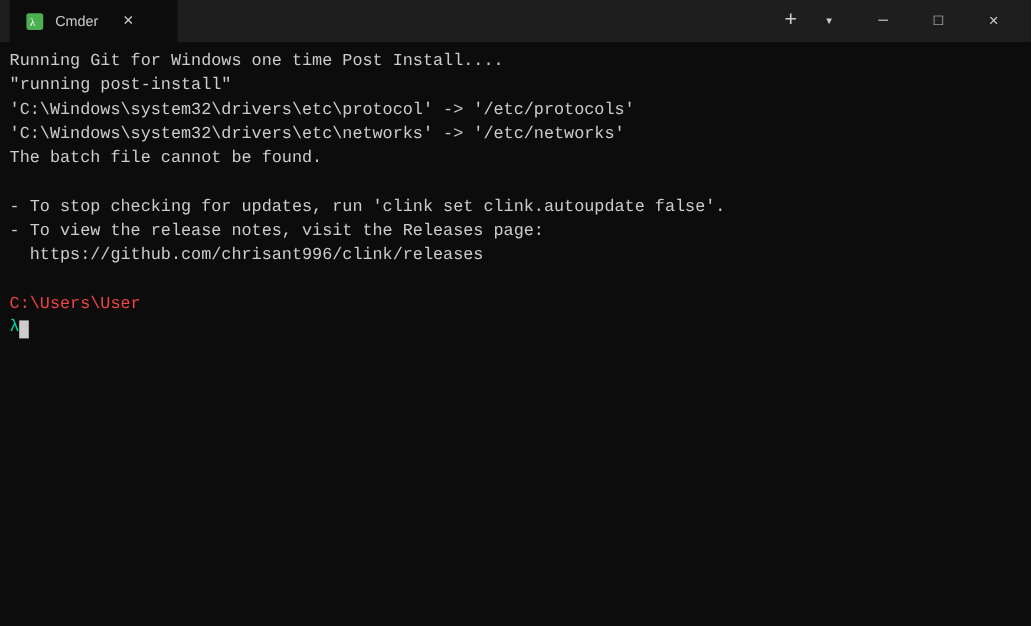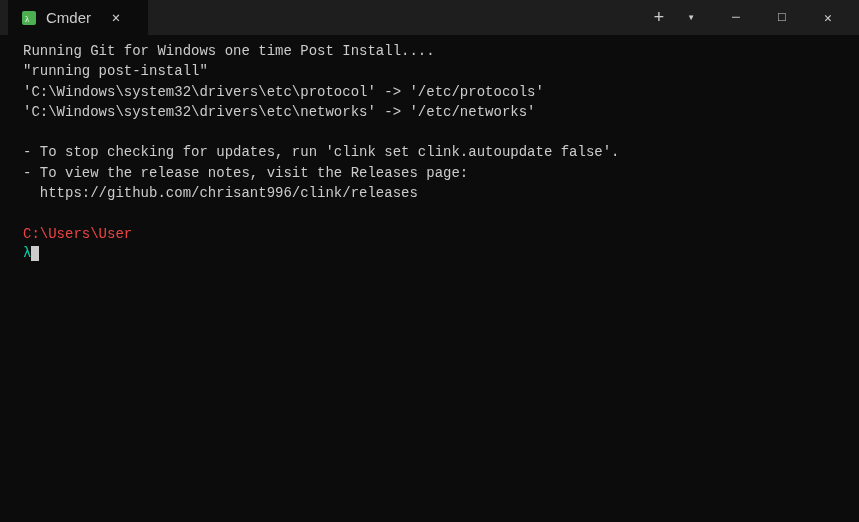--- a/index.html
+++ b/index.html
@@ -51,21 +51,21 @@
       justify-content: center;
     }
 
     .tab-icon-svg {
       width: 16px;
       height: 16px;
     }
 
     .tab-label {
       color: #cccccc;
-      font-size: 15px;
+      font-size: 12px;
       font-family: 'Segoe UI', sans-serif;
     }
 
     .tab-close {
       color: #cccccc;
       font-size: 14px;
       cursor: pointer;
       margin-left: 8px;
       display: flex;
       align-items: center;
@@ -120,21 +120,21 @@
       align-items: center;
       justify-content: center;
       color: #cccccc;
       font-size: 13px;
       cursor: pointer;
     }
 
     .terminal-content {
       flex: 1;
       background: #0c0c0c;
-      padding: 6px 23px;
+      padding: 6px 8px;
       overflow: hidden;
       color: #cccccc;
       font-size: 14px;
       line-height: 1.4;
     }
 
     .line {
       white-space: pre;
       line-height: 1.45;
     }
@@ -199,20 +199,21 @@
       <div class="win-btn maximize">□</div>
       <div class="win-btn close">✕</div>
     </div>
   </div>
 
   <div class="terminal-content">
     <div class="line">Running Git for Windows one time Post Install....</div>
     <div class="line">"running post-install"</div>
     <div class="line">'C:\Windows\system32\drivers\etc\protocol' -&gt; '/etc/protocols'</div>
     <div class="line">'C:\Windows\system32\drivers\etc\networks' -&gt; '/etc/networks'</div>
+    <div class="line">The batch file cannot be found.</div>
     <div class="line blank"></div>
     <div class="line">- To stop checking for updates, run 'clink set clink.autoupdate false'.</div>
     <div class="line">- To view the release notes, visit the Releases page:</div>
     <div class="line">  https://github.com/chrisant996/clink/releases</div>
     <div class="line blank"></div>
     <div class="line cyan">C:\Users\User</div>
     <div class="prompt-line">
       <span class="prompt-lambda">λ </span>
       <span class="cursor"></span>
     </div>

